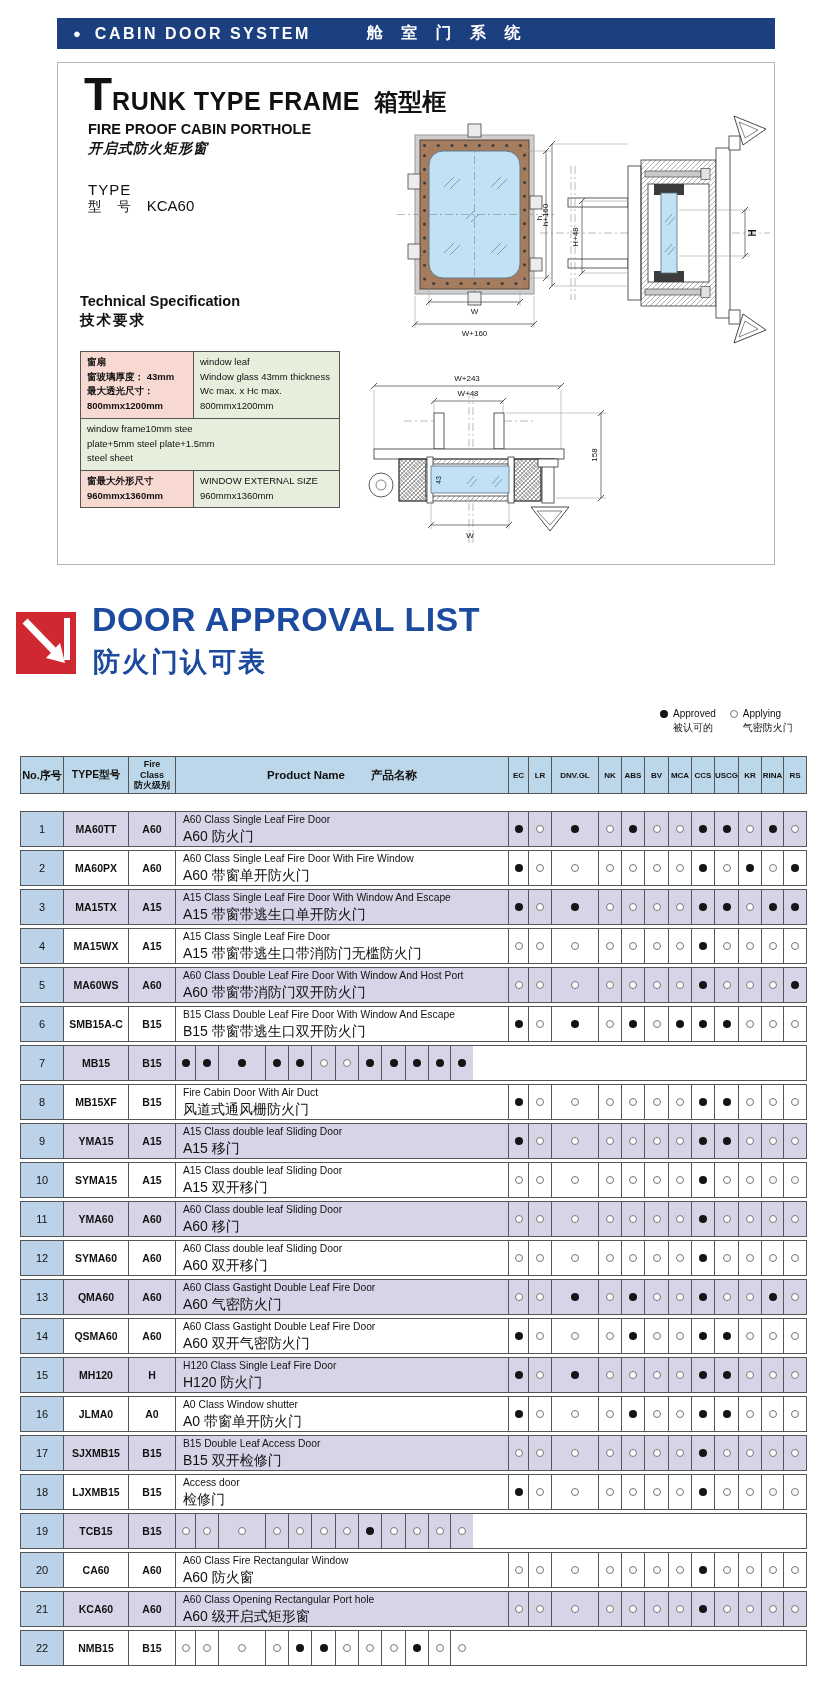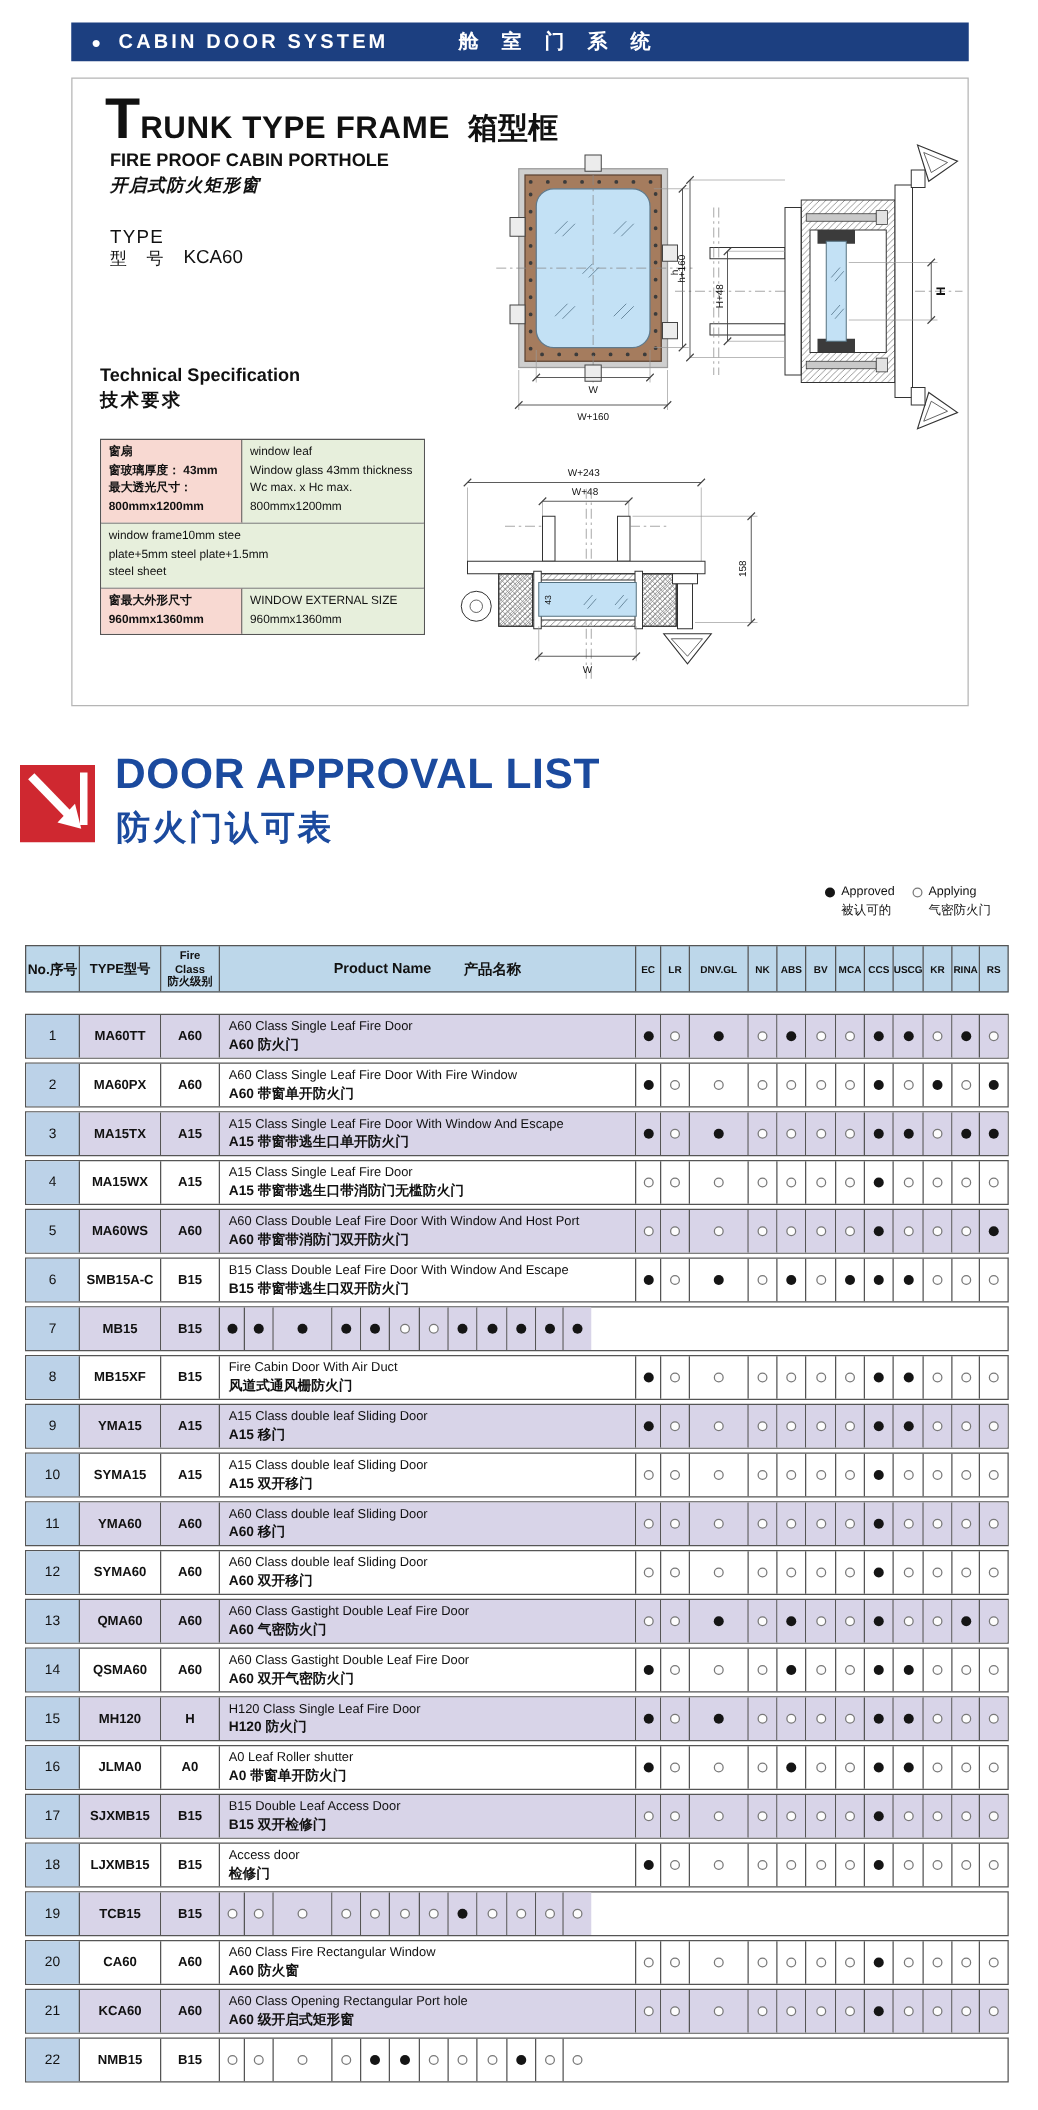--- a/index.html
+++ b/index.html
@@ -67,21 +67,21 @@
   .c-prod{width:333px;font-size:11.5px;font-weight:bold;}
   .thead .c-class{font-size:9px;line-height:1.15;white-space:pre-line;text-align:center;}
   .thead .c-prod{gap:26px;}
   .soc-h{font-size:8px;font-weight:bold;}
   .row{display:flex;width:787px;height:36px;border:1px solid #555;margin-bottom:3px;background:#fff;}
   .row .c-no{background:var(--no_blue,#bcd2e8);font-weight:normal;}
   .row.alt .c-type,.row.alt .c-class,.row.alt .c-prod,.row.alt .c-soc{background:var(--lavender,#d8d4e8);}
   .row .c-prod{flex-direction:column;align-items:flex-start;justify-content:center;
                padding-left:7px;font-weight:normal;}
   .p-en{font-size:10.3px;line-height:1.3;}
-  .p-zh{font-size:11px;font-weight:bold;line-height:1.3;}
+  .p-zh{font-size:14px;font-weight:normal;line-height:1.3;}
   .c-soc{}
 </style>
 </head>
 <body>
 
 <div class="page">
 
   <div class="navbar">
     <span class="bullet">●</span>
     <span class="nav-en">CABIN DOOR SYSTEM</span>
@@ -985,21 +985,21 @@
           </div>
           <div class="cell c-soc" style="width: 22px;">
             <span class="dot open"></span>
           </div>
         </div>
         <div class="row">
           <div class="cell c-no">16</div>
           <div class="cell c-type">JLMA0</div>
           <div class="cell c-class">A0</div>
           <div class="cell c-prod">
-            <div class="p-en">A0 Leaf Roller shutter</div>
+            <div class="p-en">A0 Class Window shutter</div>
             <div class="p-zh">A0 带窗单开防火门</div>
           </div>
           <div class="cell c-soc" style="width: 20px;">
             <span class="dot filled"></span>
           </div>
           <div class="cell c-soc" style="width: 23px;">
             <span class="dot open"></span>
           </div>
           <div class="cell c-soc" style="width: 47px;">
             <span class="dot open"></span>

